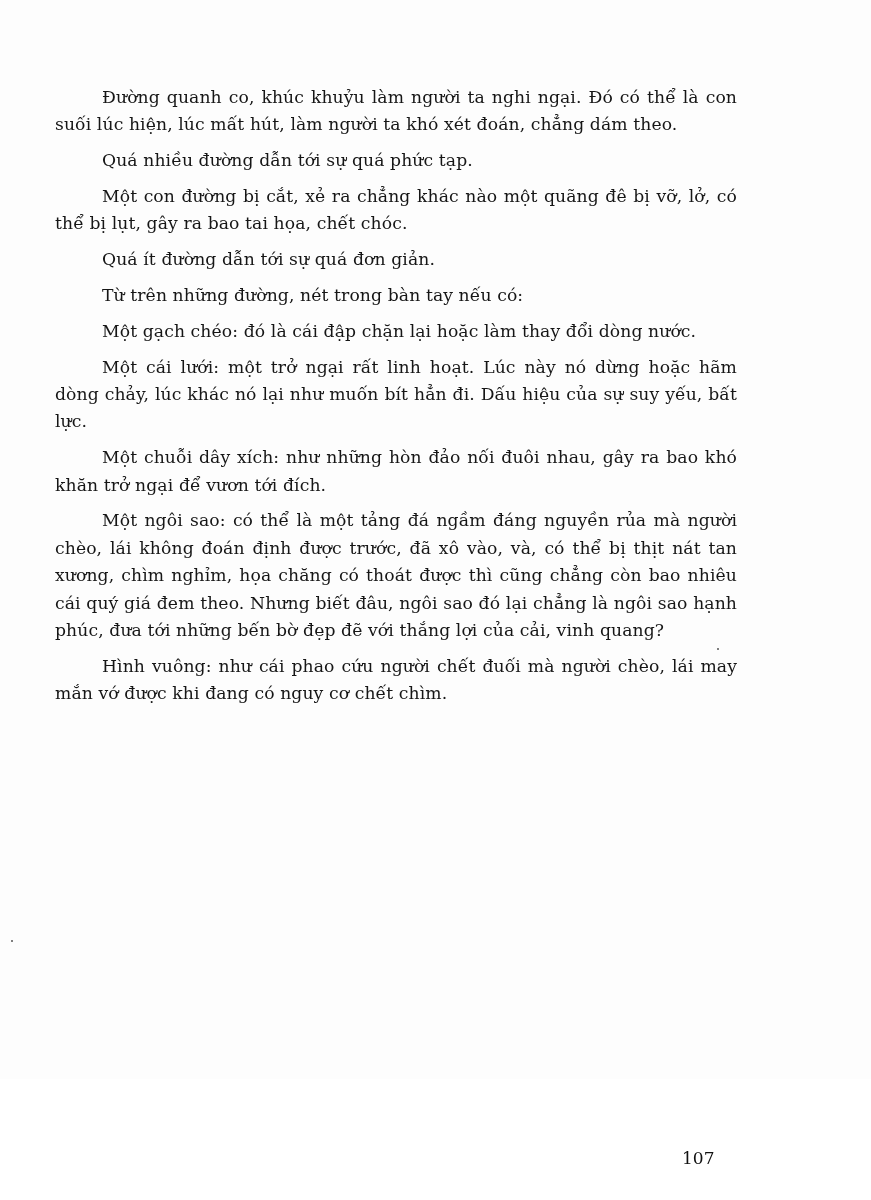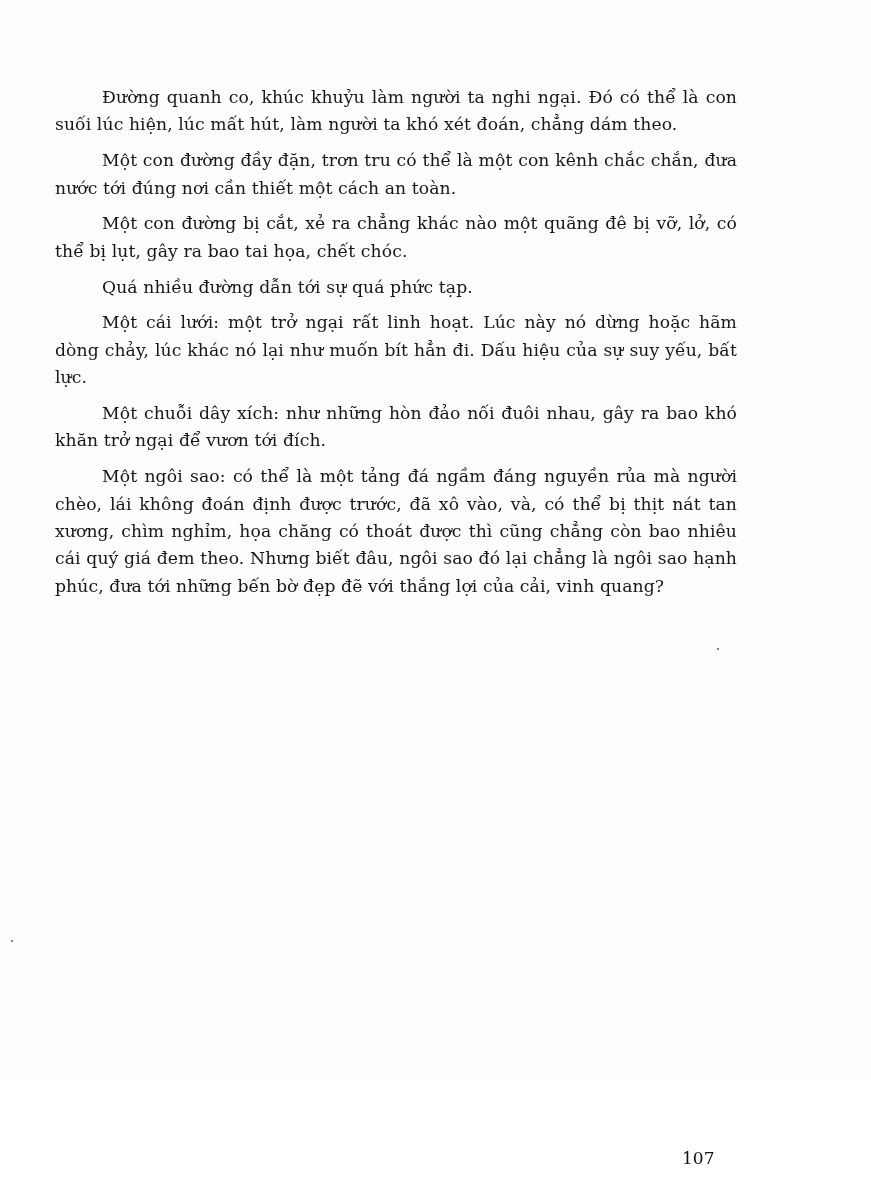--- a/index.html
+++ b/index.html
@@ -37,25 +37,28 @@
     .speck {
       position: absolute; width: 2px; height: 2px; border-radius: 1px; background: #555;
     }
   </style>
 </head>
 <body>
 
 <div class="page">
   <div class="text-block">
     <p class="para">Đường quanh co, khúc khuỷu làm người ta nghi ngại. Đó có thể là con suối lúc hiện, lúc mất hút, làm người ta khó xét đoán, chẳng dám theo.</p>
-    <p class="para">Một con đường đầy đặn, trơn tru có thể là một con kênh chắc chắn, đưa nước tới đúng nơi cần thiết một cách an toàn.</p>
+    <p class="para">Quá nhiều đường dẫn tới sự quá phức tạp.</p>
     <p class="para">Một con đường bị cắt, xẻ ra chẳng khác nào một quãng đê bị vỡ, lở, có thể bị lụt, gây ra bao tai họa, chết chóc.</p>
-    <p class="para">Quá nhiều đường dẫn tới sự quá phức tạp.</p>
+    <p class="para">Quá ít đường dẫn tới sự quá đơn giản.</p>
+    <p class="para">Từ trên những đường, nét trong bàn tay nếu có:</p>
+    <p class="para">Một gạch chéo: đó là cái đập chặn lại hoặc làm thay đổi dòng nước.</p>
     <p class="para">Một cái lưới: một trở ngại rất linh hoạt. Lúc này nó dừng hoặc hãm dòng chảy, lúc khác nó lại như muốn bít hẳn đi. Dấu hiệu của sự suy yếu, bất lực.</p>
     <p class="para">Một chuỗi dây xích: như những hòn đảo nối đuôi nhau, gây ra bao khó khăn trở ngại để vươn tới đích.</p>
     <p class="para">Một ngôi sao: có thể là một tảng đá ngầm đáng nguyền rủa mà người chèo, lái không đoán định được trước, đã xô vào, và, có thể bị thịt nát tan xương, chìm nghỉm, họa chăng có thoát được thì cũng chẳng còn bao nhiêu cái quý giá đem theo. Nhưng biết đâu, ngôi sao đó lại chẳng là ngôi sao hạnh phúc, đưa tới những bến bờ đẹp đẽ với thắng lợi của cải, vinh quang?</p>
+    <p class="para">Hình vuông: như cái phao cứu người chết đuối mà người chèo, lái may mắn vớ được khi đang có nguy cơ chết chìm.</p>
   </div>
 
   <div class="page-number">107</div>
 
   <span class="speck" style="left:11px; top:940px;"></span>
   <span class="speck" style="left:717px; top:648px;"></span>
 </div>
 
 </body></html>

